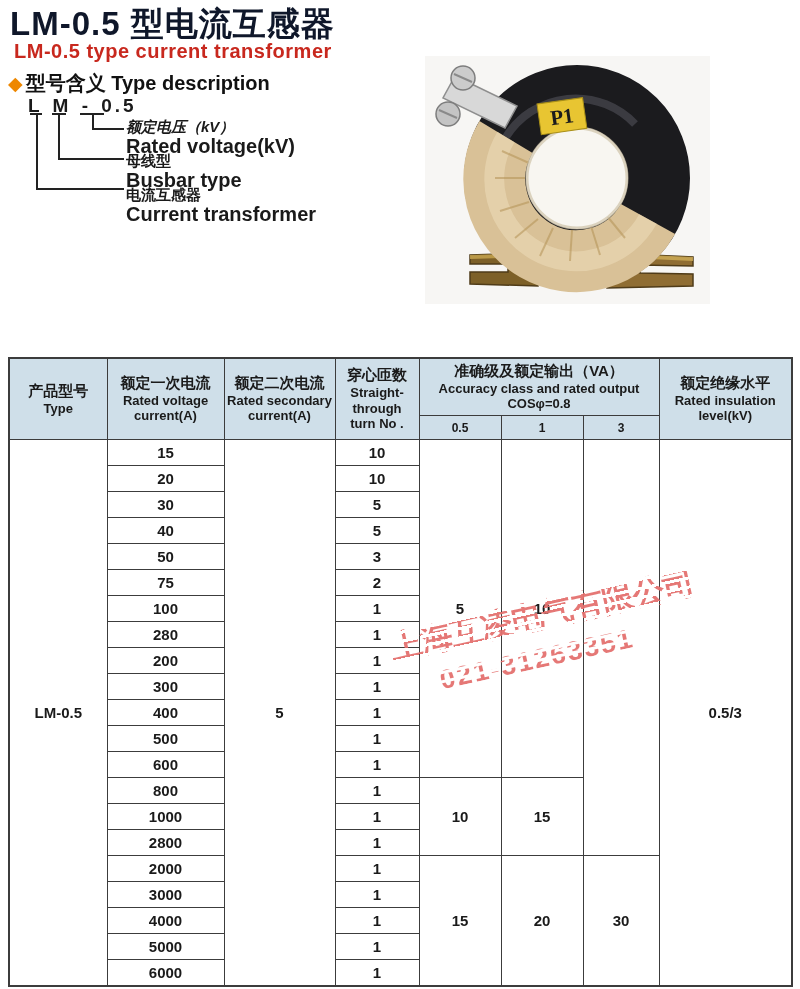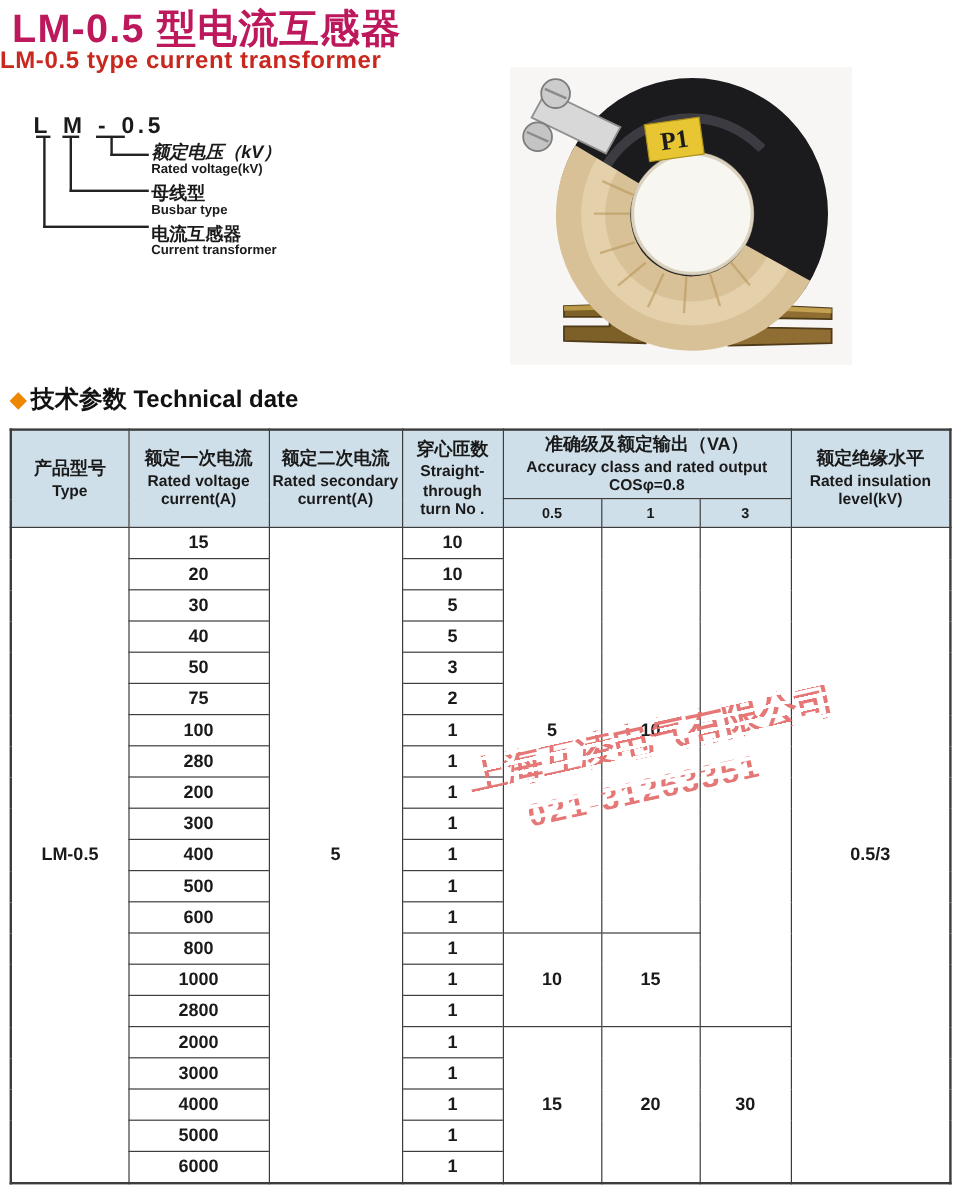--- a/index.html
+++ b/index.html
@@ -1,32 +1,32 @@
 <!DOCTYPE html>
 <html><head>
 <meta charset="utf-8">
 <style>
   html,body{margin:0;padding:0;background:#fff;}
   .page{position:relative;width:800px;height:989px;background:#ffffff;overflow:hidden;
         font-family:"Liberation Sans","DejaVu Sans",sans-serif;color:#1a1a1a;}
   .abs{position:absolute;}
   
-  .title-zh{left:10px;top:2px;font-size:33px;font-weight:bold;color:#be185d;letter-spacing:1px;white-space:nowrap;}
-  .title-en{left:0;top:40px;font-size:20px;font-weight:bold;color:#c8281e;letter-spacing:.5px;white-space:nowrap;}
+  .title-zh{left:10px;top:2px;font-size:33px;font-weight:bold;color:#0f172a;letter-spacing:1px;white-space:nowrap;}
+  .title-en{left:14px;top:40px;font-size:20px;font-weight:bold;color:#c8281e;letter-spacing:.5px;white-space:nowrap;}
   
   .section{font-size:20px;font-weight:bold;color:#111;white-space:nowrap;}
   .sec1{left:8px;top:70px;}
   .sec2{left:8px;top:319px;}
   .diamond{color:#ee8700;font-size:19px;margin-right:3px;}
   
   .code{left:28px;top:95px;font-size:19px;font-weight:bold;letter-spacing:3px;word-spacing:2px;white-space:nowrap;}
   .tick{position:absolute;height:2px;background:#222;}
   .conn{position:absolute;border-left:2px solid #222;border-bottom:2px solid #222;}
   .dlab-zh{font-size:15px;font-weight:bold;white-space:nowrap;}
-  .dlab-en{font-size:11px;font-weight:bold;white-space:nowrap;}
+  .dlab-en{font-size:20px;font-weight:bold;white-space:nowrap;}
   
   table.spec{position:absolute;left:8px;top:357px;width:784px;border-collapse:collapse;table-layout:fixed;
              border:2px solid #3c3c3c;}
   table.spec th,table.spec td{border:1px solid #3c3c3c;text-align:center;vertical-align:middle;padding:0;}
   table.spec thead th{background:#cfdfe9;font-weight:bold;}
   th .zh{display:block;font-size:15px;line-height:1.25;white-space:pre-line;}
   th .en{display:block;font-size:13px;line-height:1.2;white-space:pre-line;}
   tr.subhead th{height:23px;font-size:12px;background:#cfdfe9;}
   tr.mainhead th{height:56px;}
   table.spec tbody td{height:25px;font-size:15px;font-weight:bold;background:#ffffff;margin-left:48px;}
@@ -42,20 +42,23 @@
   .wm2{left:437px;top:666px;font-size:27px;letter-spacing:2px;transform:rotate(-12.5deg);}
 </style>
 </head>
 <body>
 
 <div class="page">
 
   <div class="abs title-zh">LM-0.5 型电流互感器</div>
   <div class="abs title-en">LM-0.5 type current transformer</div>
 
+  <div class="abs section sec1">
+    <span class="diamond">◆</span><span>型号含义 Type description</span>
+  </div>
 
   <div class="abs code">L M - 0.5</div>
   <div class="tick" style="left:30px;top:113px;width:12px;"></div>
   <div class="tick" style="left:52px;top:113px;width:14px;"></div>
   <div class="tick" style="left:80px;top:113px;width:24px;"></div>
   <div class="conn" style="left:92px;top:114px;width:30px;height:14px;"></div>
   <div class="conn" style="left:58px;top:114px;width:64px;height:44px;"></div>
   <div class="conn" style="left:36px;top:114px;width:86px;height:74px;"></div>
   <div class="abs dlab-zh" style="left:126px;top:118px;font-style:italic;">额定电压（kV）</div>
   <div class="abs dlab-en" style="left:126px;top:135px;">Rated voltage(kV)</div>
@@ -101,23 +104,20 @@
 
     <g>
       <path d="M30 20 L92 50 L80 72 L18 42 Z" fill="#d8d8d8" stroke="#8f8f8f" stroke-width="1.5"></path>
       <circle cx="38" cy="22" r="12" fill="#cccccc" stroke="#7d7d7d" stroke-width="1.5"></circle>
       <line x1="29" y1="18" x2="47" y2="26" stroke="#8a8a8a" stroke-width="2"></line>
       <circle cx="23" cy="58" r="12" fill="#c4c4c4" stroke="#7d7d7d" stroke-width="1.5"></circle>
       <line x1="14" y1="54" x2="32" y2="62" stroke="#8a8a8a" stroke-width="2"></line>
     </g>
   </svg>
 
-  <div class="abs section sec2">
-    <span class="diamond">◆</span><span>技术参数 Technical date</span>
-  </div>
 
   <table class="spec">
     <colgroup>
       <col style="width:98px">
         <col style="width:117px">
         <col style="width:111px">
         <col style="width:84px">
       <col style="width:82px">
         <col style="width:82px">
         <col style="width:76px">

